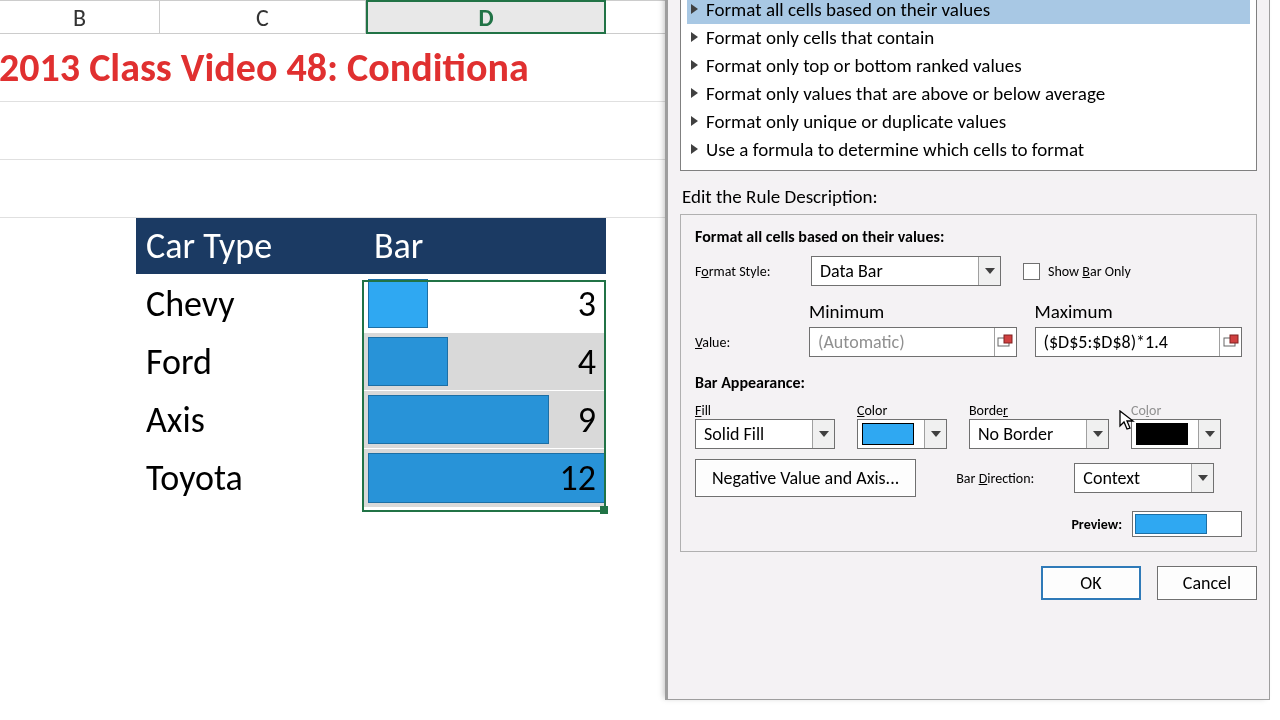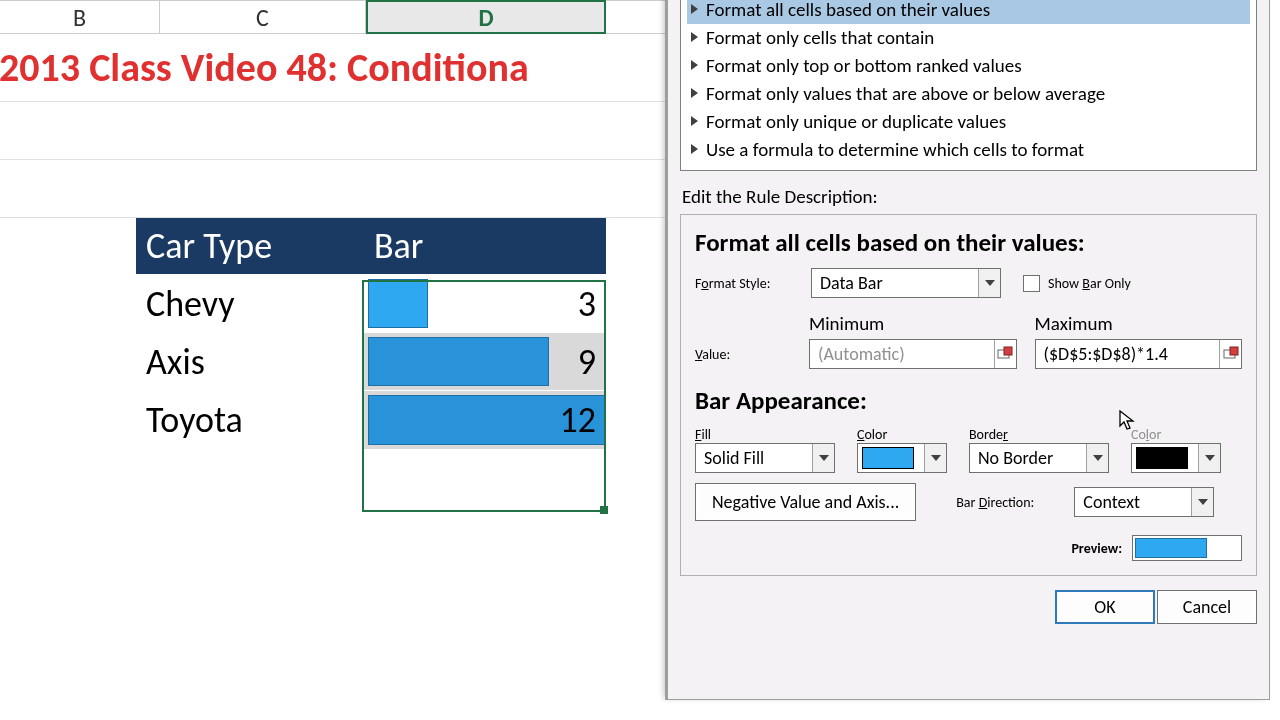--- a/index.html
+++ b/index.html
@@ -58,21 +58,21 @@
   .rulelist div { color:#000; }
   .rulelist div::before { content:""; display:inline-block; width:0;height:0;
     border-top:5px solid transparent; border-bottom:5px solid transparent;
     border-left:7px solid #404040; margin:0 8px 2px 4px; }
   .rulelist .sel { background:#a8c8e4; }
 
   .sect { font-size:19px; margin:14px 2px 6px 2px; }
 
   .panel { border:1px solid #b0b0b0; background:#f4f2f4;
     padding:12px 14px 14px 14px; }
-  .panel .hdr { font-weight:bold; font-size:25px; margin-bottom:10px;}
+  .panel .hdr { font-weight:bold; font-size:16px; margin-bottom:10px;}
   .row { display:flex; align-items:center; margin-bottom:10px; }
   .lbl { font-size:14px; }
   .lbl u { text-decoration:underline;}
   .combo { display:flex; align-items:center; border:1px solid #707070;
     background:#fff; height:30px; font-size:18px; }
   .combo span { flex:1; padding:0 8px; white-space:nowrap; overflow:hidden;}
   .combo .arr { width:22px; height:100%; border-left:1px solid #a0a0a0;
     display:flex;align-items:center;justify-content:center; background:#f0f0f0;}
   .combo .arr::after{content:"";width:0;height:0;border-left:5px solid transparent;
     border-right:5px solid transparent;border-top:6px solid #404040;}
@@ -86,21 +86,21 @@
   .grid2 .col { flex:1; }
   .col .sub { font-size:19px; margin:4px 0 4px 0;}
   .swatch { width:52px;height:22px; background:#2fa8f2;
     border:1px solid #000;}
   .swatch.black{background:#000;}
   .btn { border:1px solid #707070; background:#fdfdfd; height:34px;
     padding:0 16px; font-size:18px;display:flex;align-items:center;
     box-shadow:inset 0 0 0 1px #fff;}
   .btn.primary{ border:2px solid #2f7ab8; background:#fdfdfd;}
   .btn.big{height:38px;justify-content:center;}
-  .foot{display:flex;gap:2px;justify-content:flex-end;margin-top:14px;}
+  .foot{display:flex;gap:16px;justify-content:flex-end;margin-top:14px;}
   .preview{display:flex;align-items:center;justify-content:flex-end;gap:10px;
     margin-top:14px;}
   .previewbar{width:110px;height:26px;border:1px solid #707070;background:#fff;
     position:relative;}
   .previewbar .pb{position:absolute;left:2px;top:2px;bottom:2px;width:72px;
     background:#2fa8f2;border:1px solid #1d6fa5;}
   .cursor{position:absolute;left:1118px;top:410px;pointer-events:none;}
   .cursor svg{width:20px;height:22px;}
 </style>
 </head>
@@ -128,20 +128,27 @@
       <th>Bar</th>
     </tr>
     <tr>
       <td class="carname">Chevy</td>
       <td class="barcell">
         <div class="bar bright" style="width:25%"></div>
         <span style="position:relative">3</span>
       </td>
     </tr>
     <tr class="sel">
+      <td class="carname">Ford</td>
+      <td class="barcell">
+        <div class="bar" style="width:33%"></div>
+        <span style="position:relative">4</span>
+      </td>
+    </tr>
+    <tr class="sel">
       <td class="carname">Axis</td>
       <td class="barcell">
         <div class="bar" style="width:75%"></div>
         <span style="position:relative">9</span>
       </td>
     </tr>
     <tr class="sel">
       <td class="carname">Toyota</td>
       <td class="barcell">
         <div class="bar" style="width:98%"></div>

